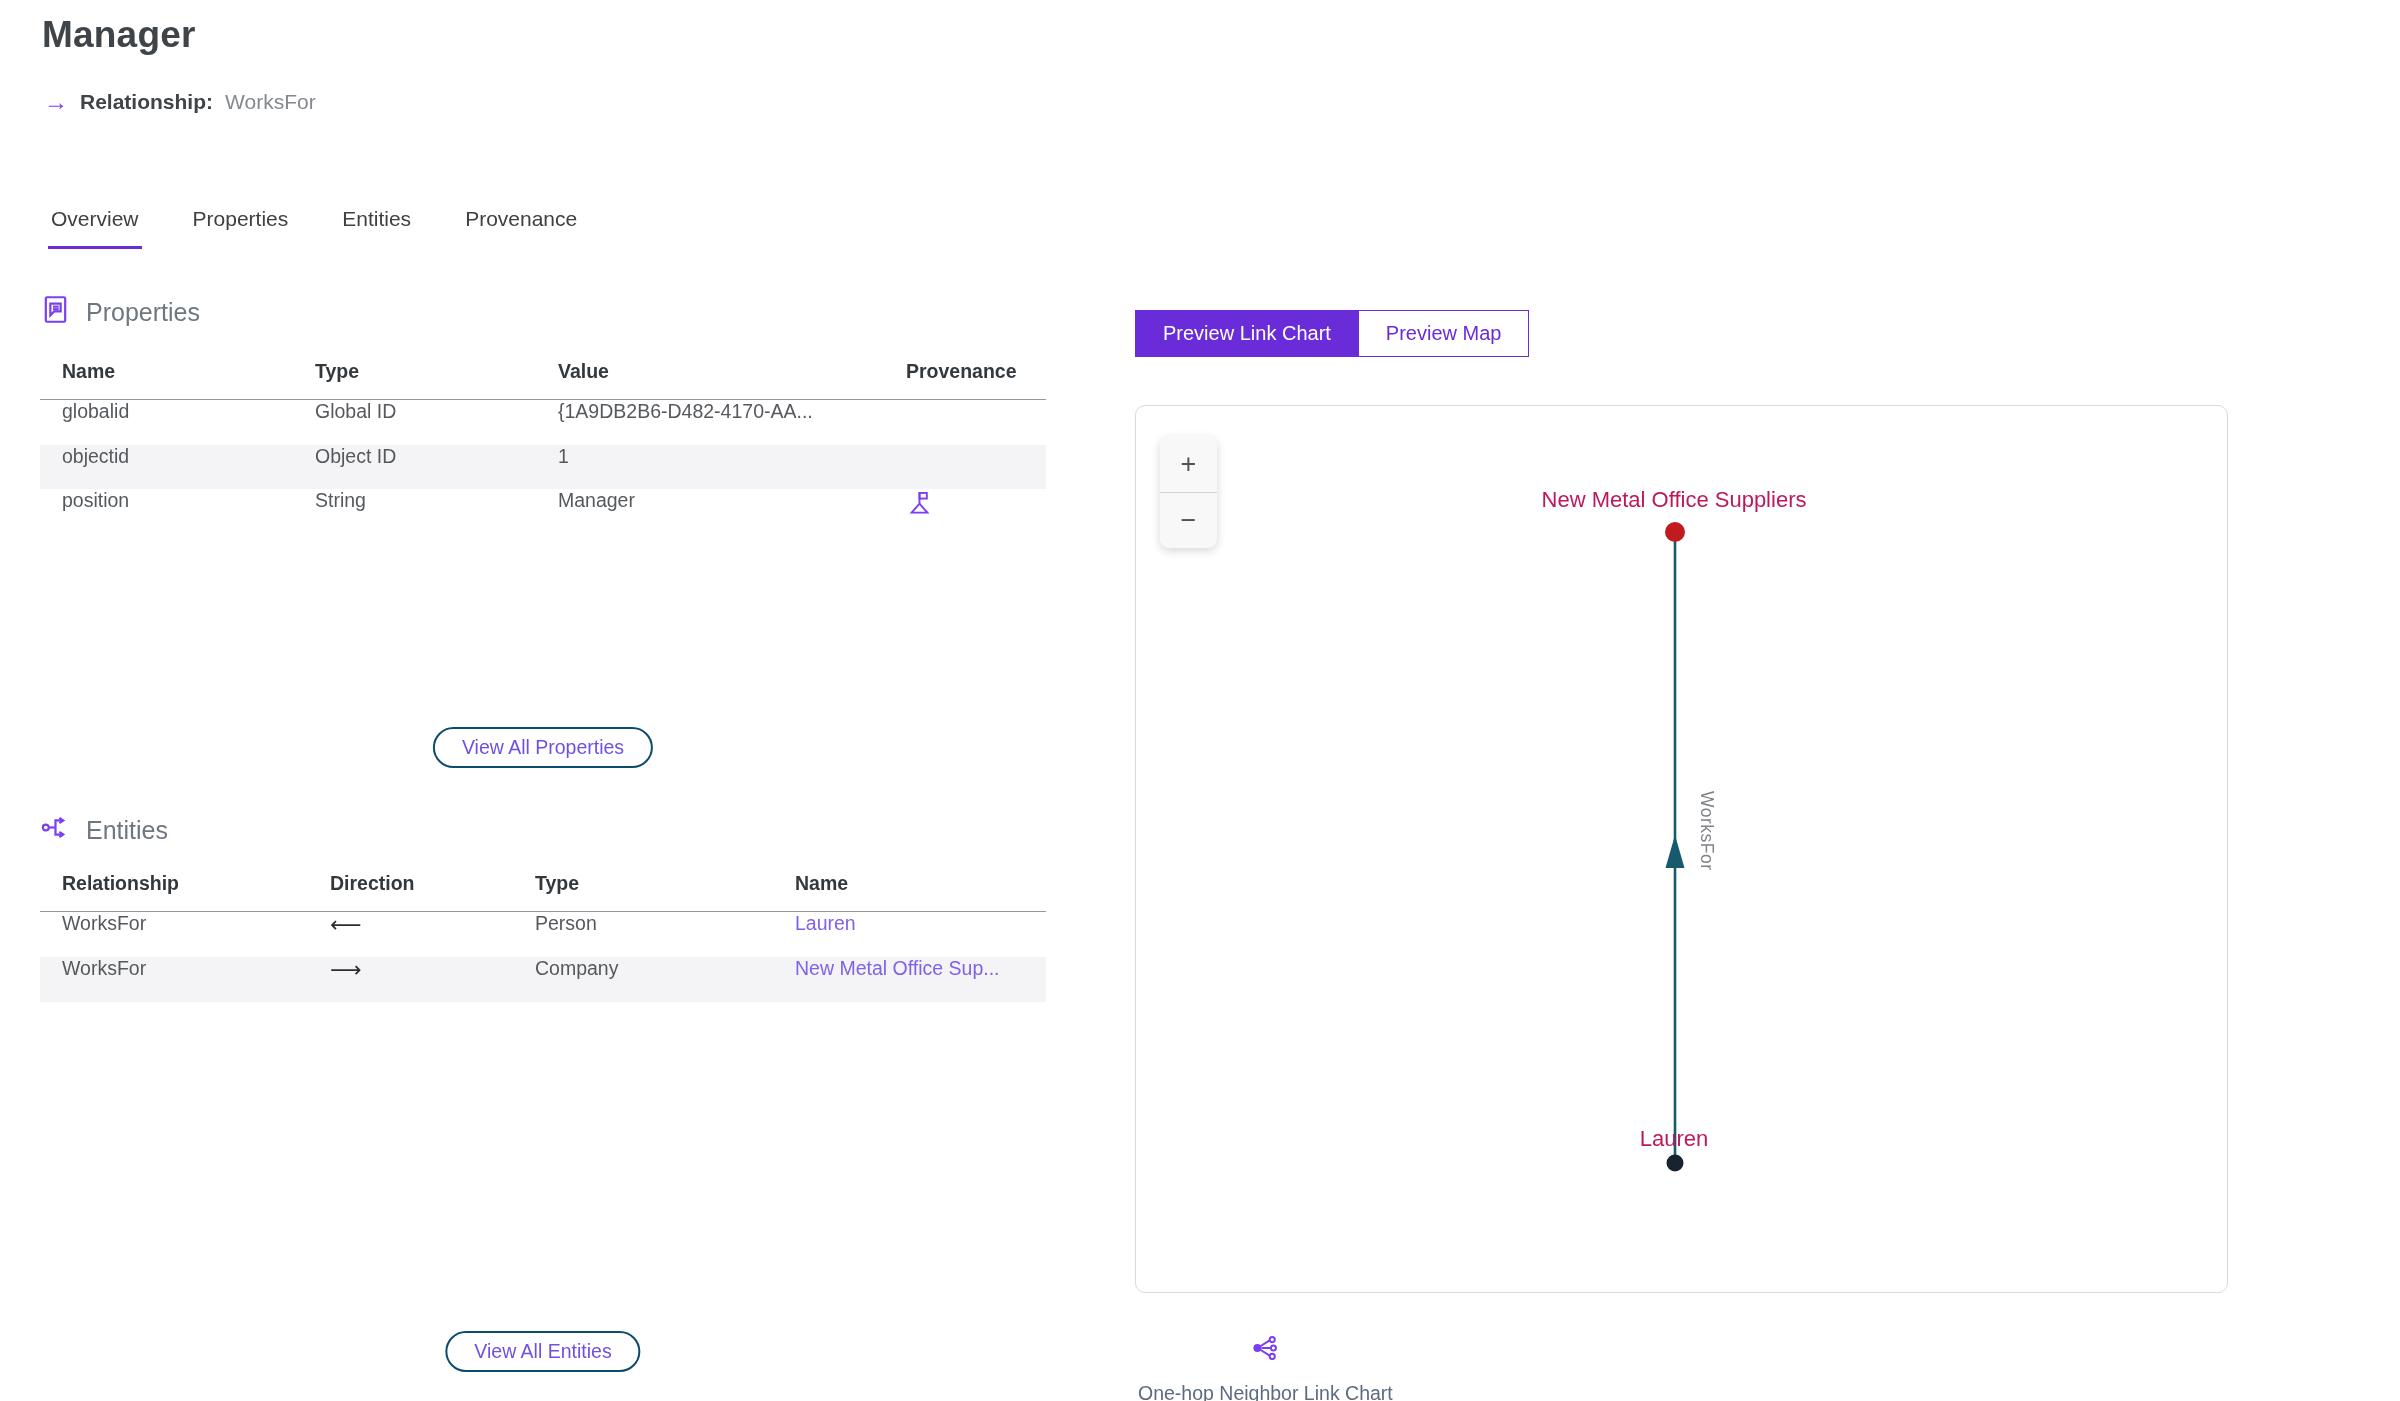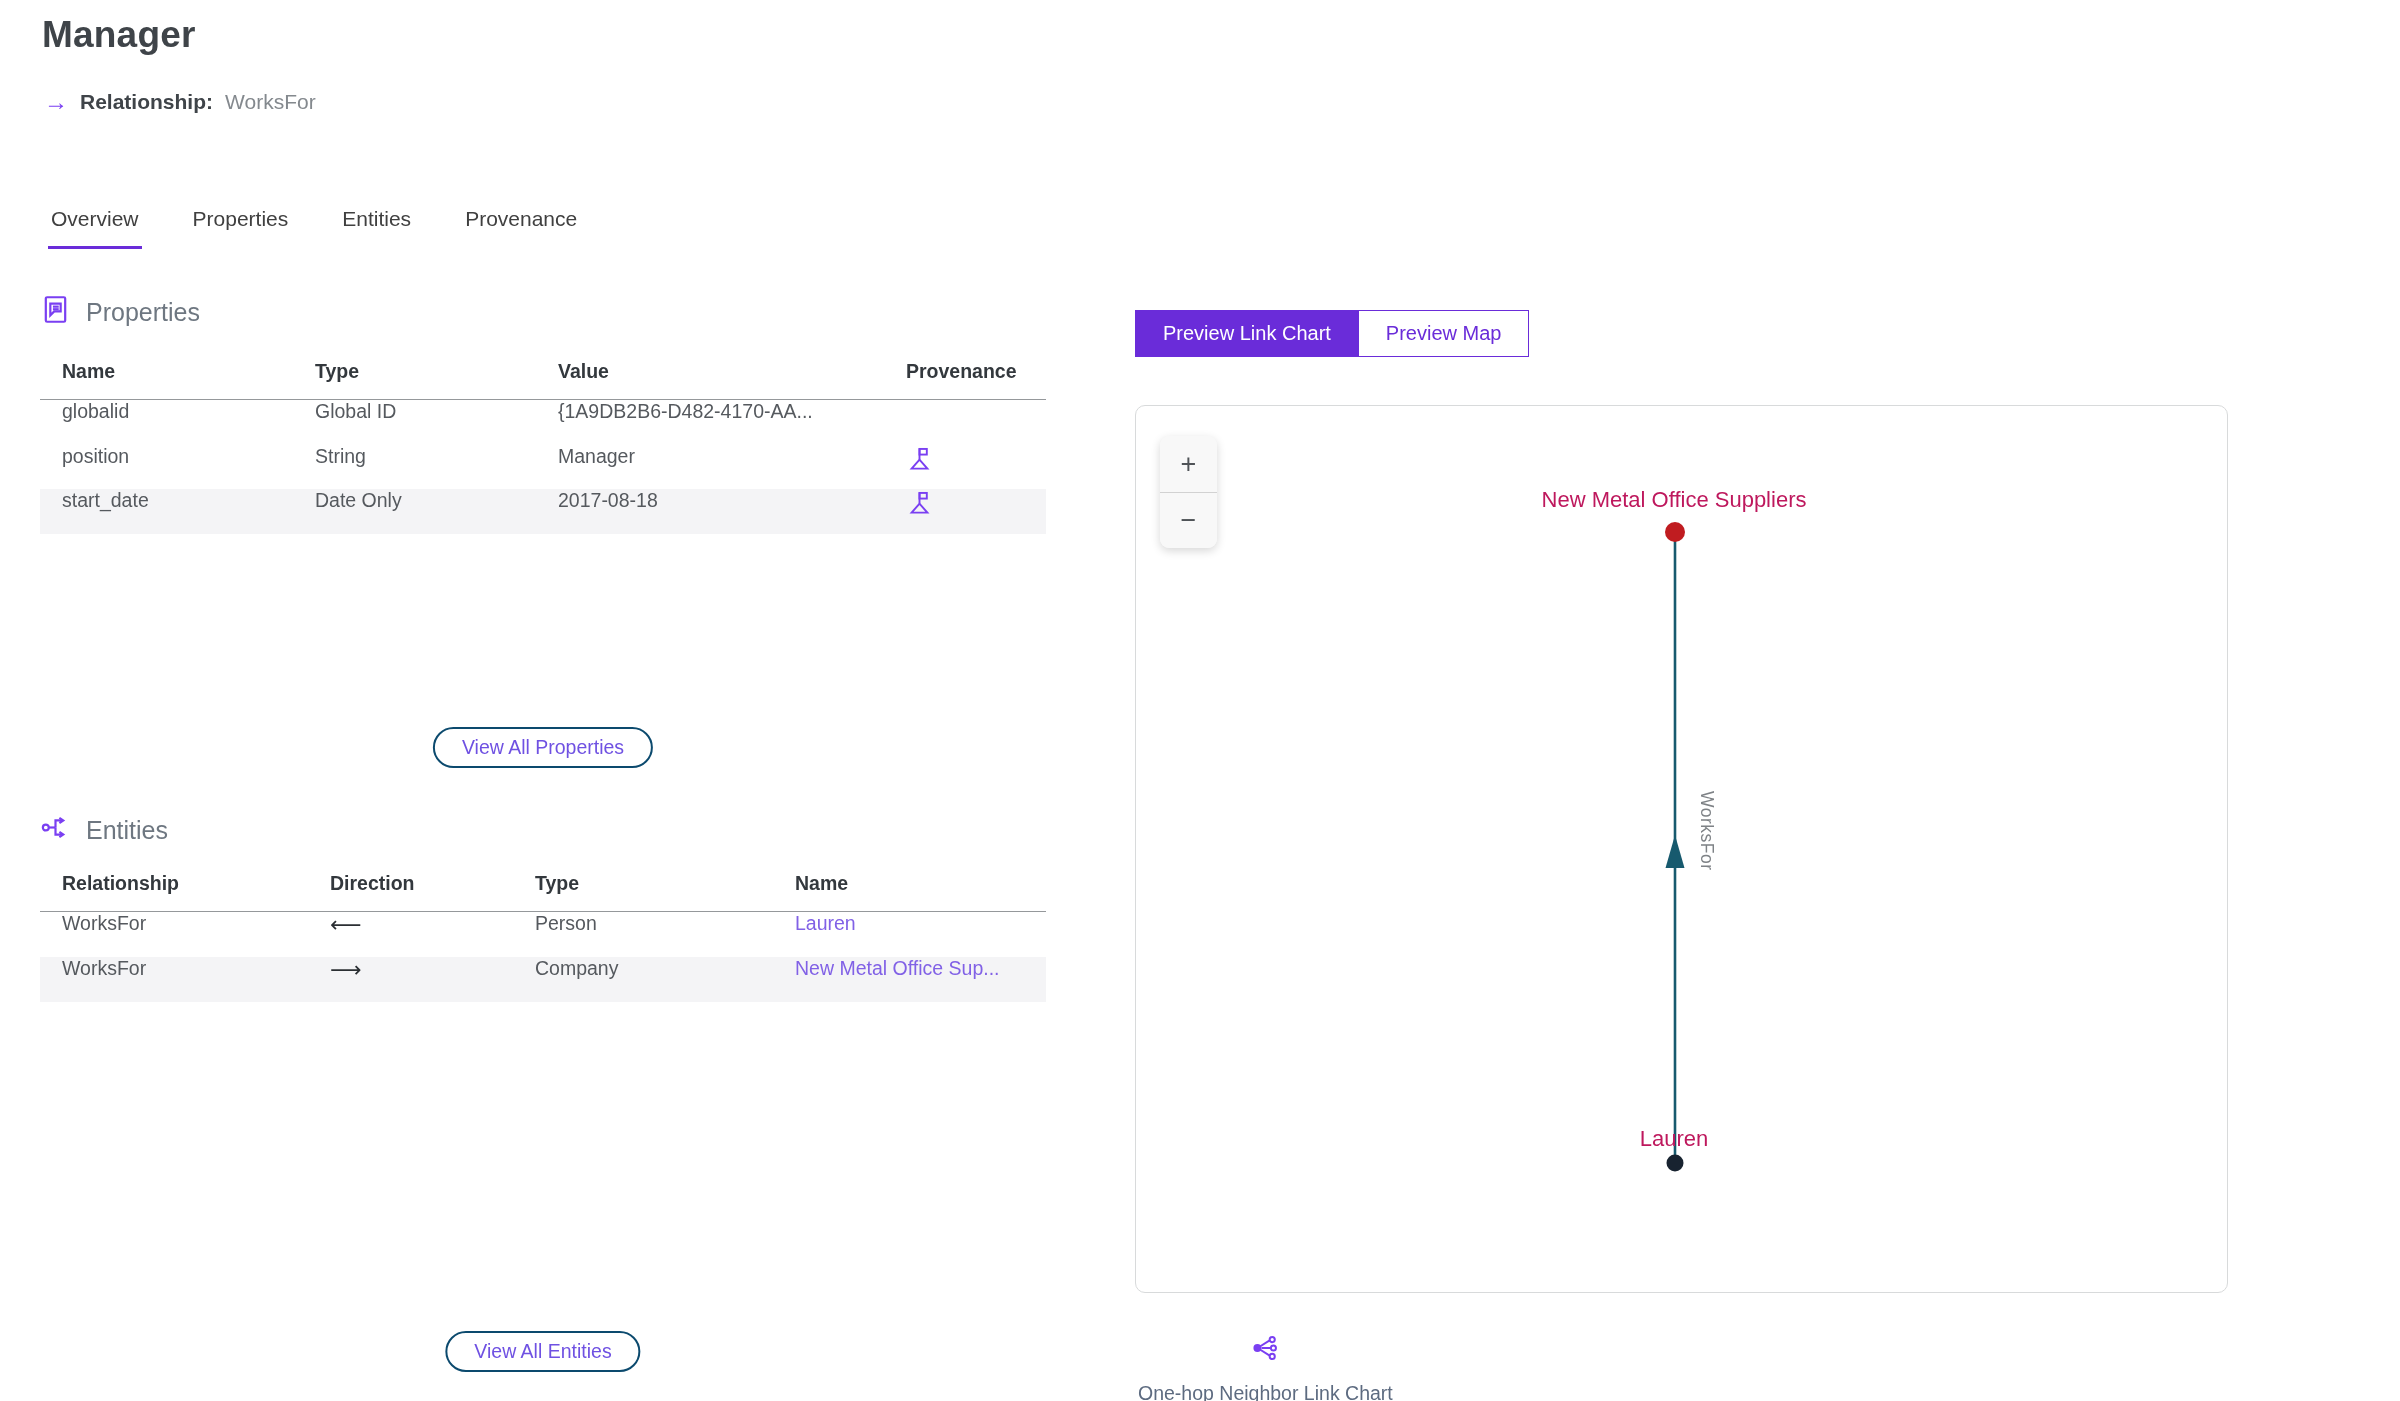--- a/index.html
+++ b/index.html
@@ -137,36 +137,30 @@
       <div class="pc2">Type</div>
       <div class="pc3">Value</div>
       <div class="pc4">Provenance</div>
     </div>
     <div class="trow">
       <div class="pc1">globalid</div>
       <div class="pc2">Global ID</div>
       <div class="pc3">{1A9DB2B6-D482-4170-AA...</div>
       <div class="pc4"></div>
     </div>
+    <div class="trow shade">
+      <div class="pc1">objectid</div>
+      <div class="pc2">Object ID</div>
+      <div class="pc3">1</div>
+      <div class="pc4"></div>
+    </div>
     <div class="trow">
       <div class="pc1">position</div>
       <div class="pc2">String</div>
       <div class="pc3">Manager</div>
-      <div class="pc4 prov-flag">
-        <svg width="27" height="27" viewBox="0 0 24 24">
-            <path d="M5 21 L12 13 L19 21 Z"></path>
-            <line x1="12" y1="13" x2="12" y2="3"></line>
-            <rect x="12" y="3.5" width="6.5" height="5"></rect>
-          </svg>
-      </div>
-    </div>
-    <div class="trow shade">
-      <div class="pc1">start_date</div>
-      <div class="pc2">Date Only</div>
-      <div class="pc3">2017-08-18</div>
       <div class="pc4 prov-flag">
         <svg width="27" height="27" viewBox="0 0 24 24">
             <path d="M5 21 L12 13 L19 21 Z"></path>
             <line x1="12" y1="13" x2="12" y2="3"></line>
             <rect x="12" y="3.5" width="6.5" height="5"></rect>
           </svg>
       </div>
     </div>
   </div>
 

